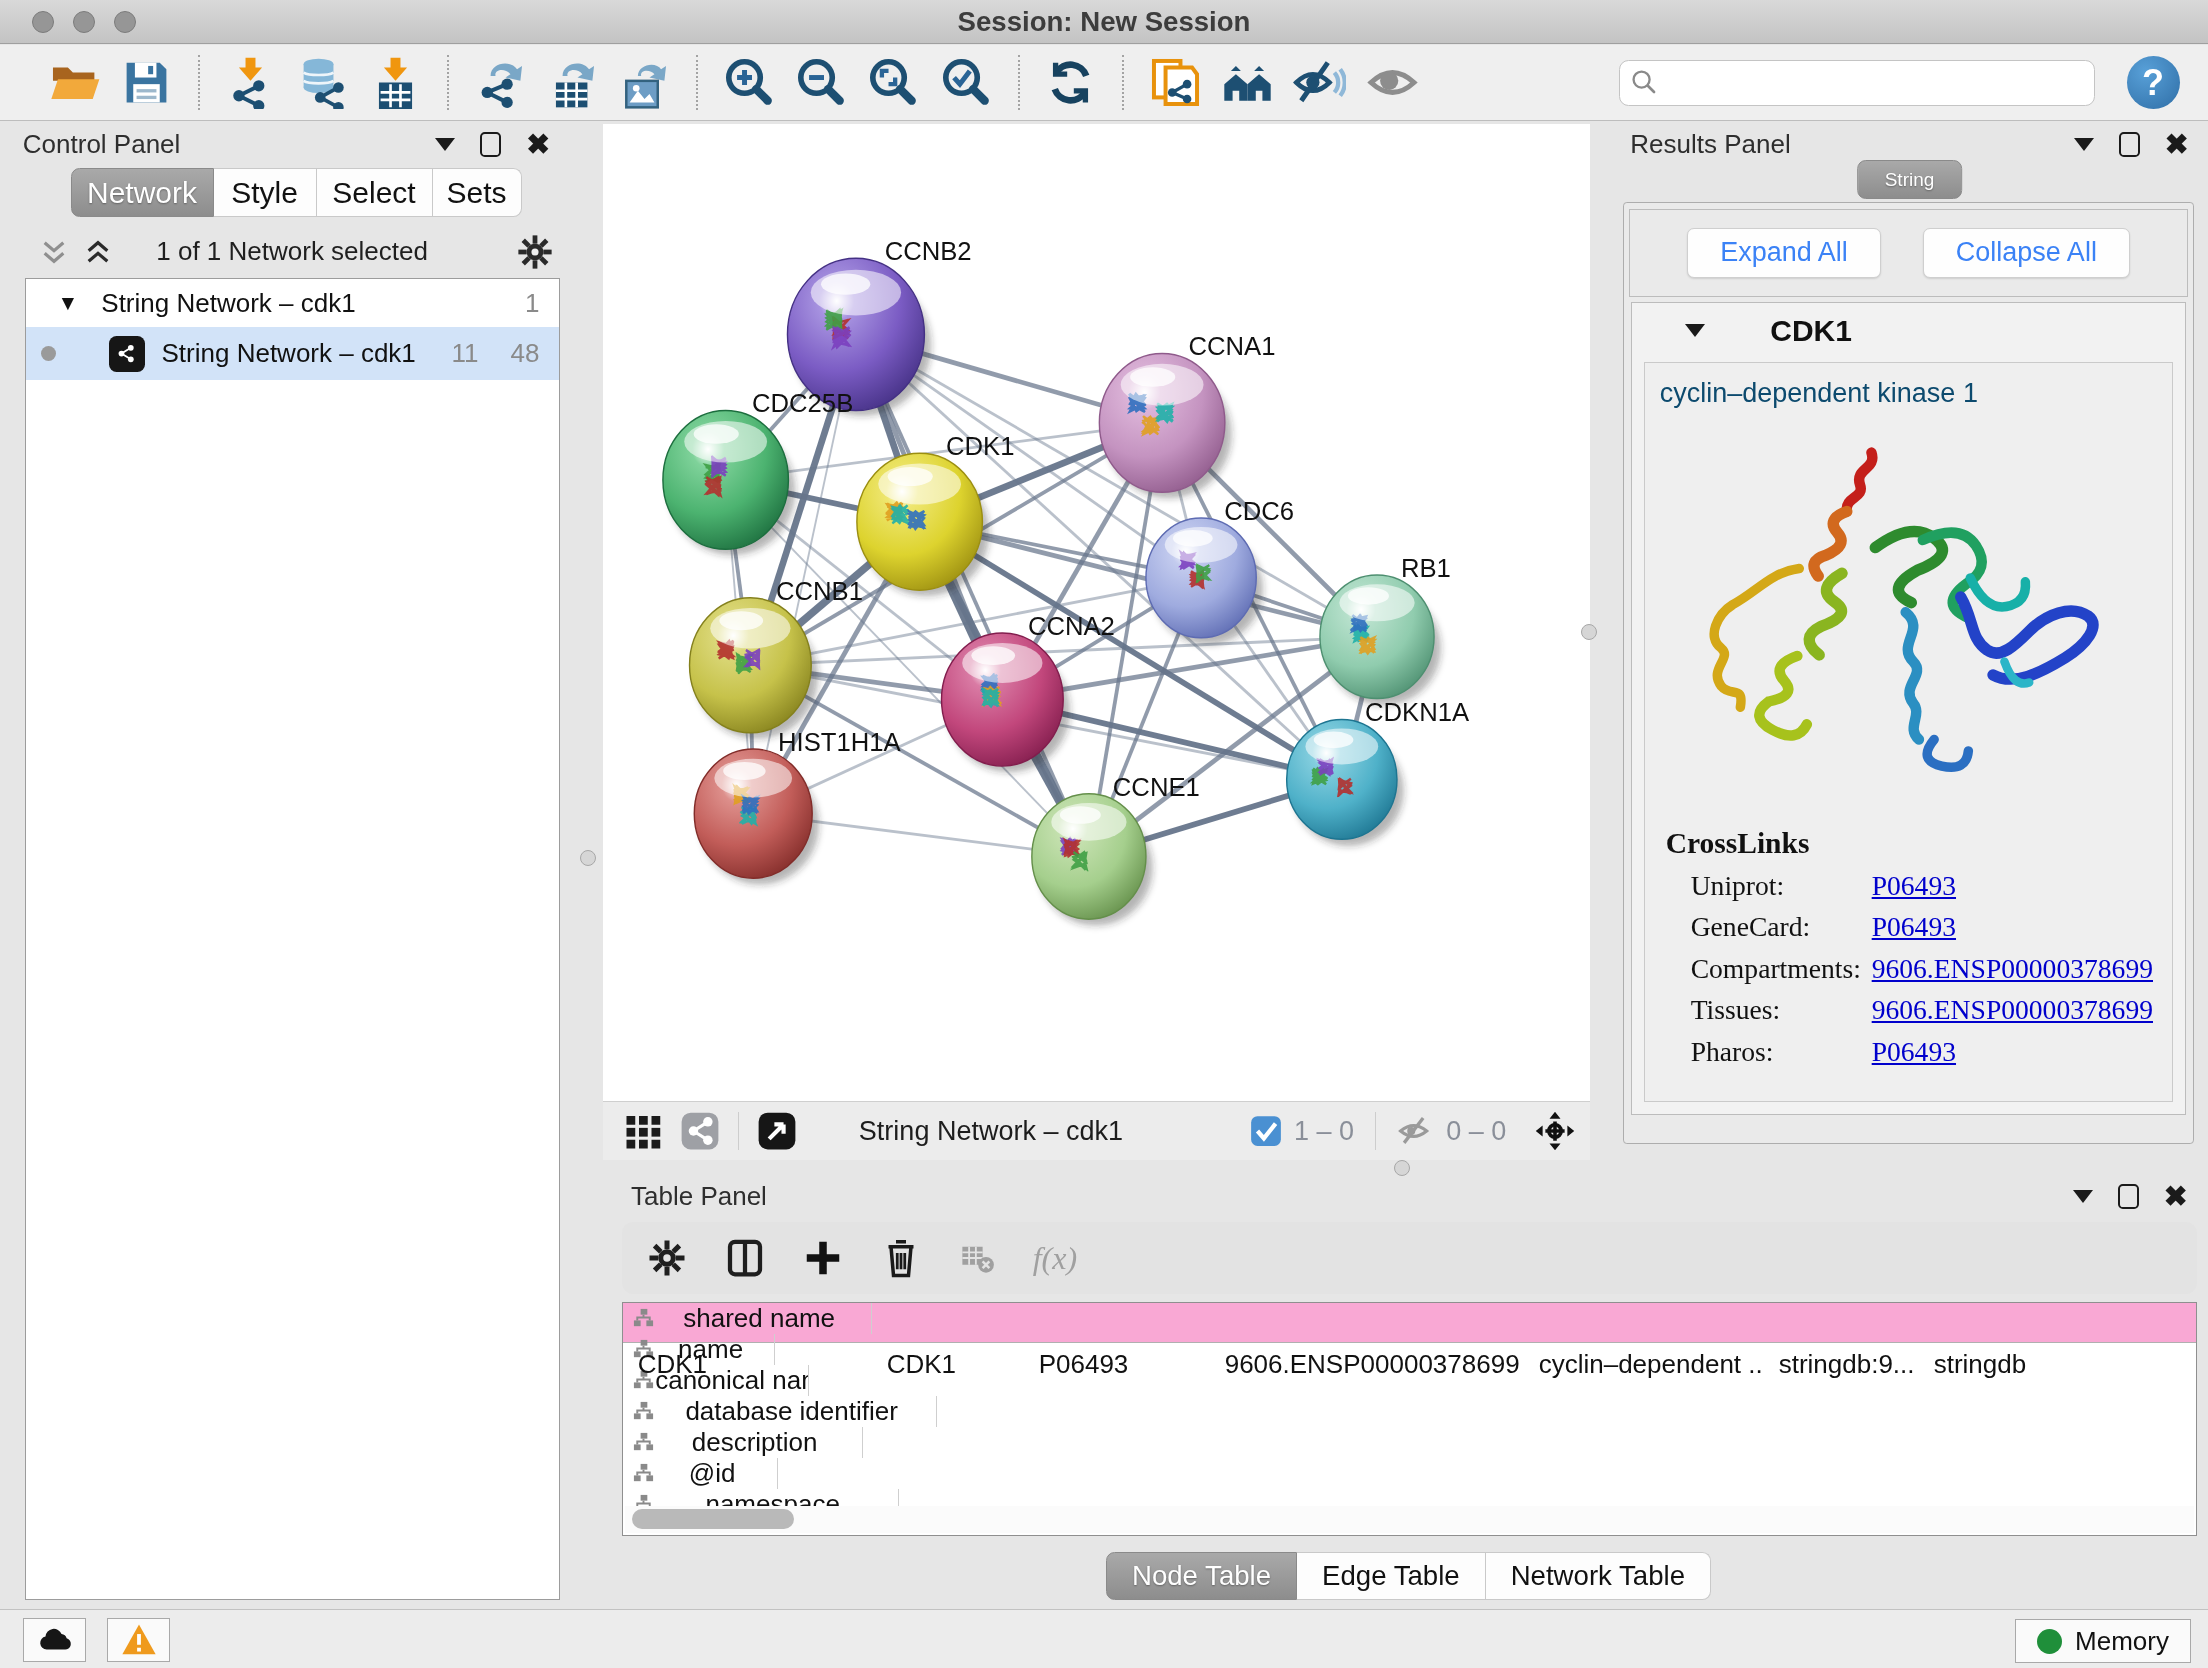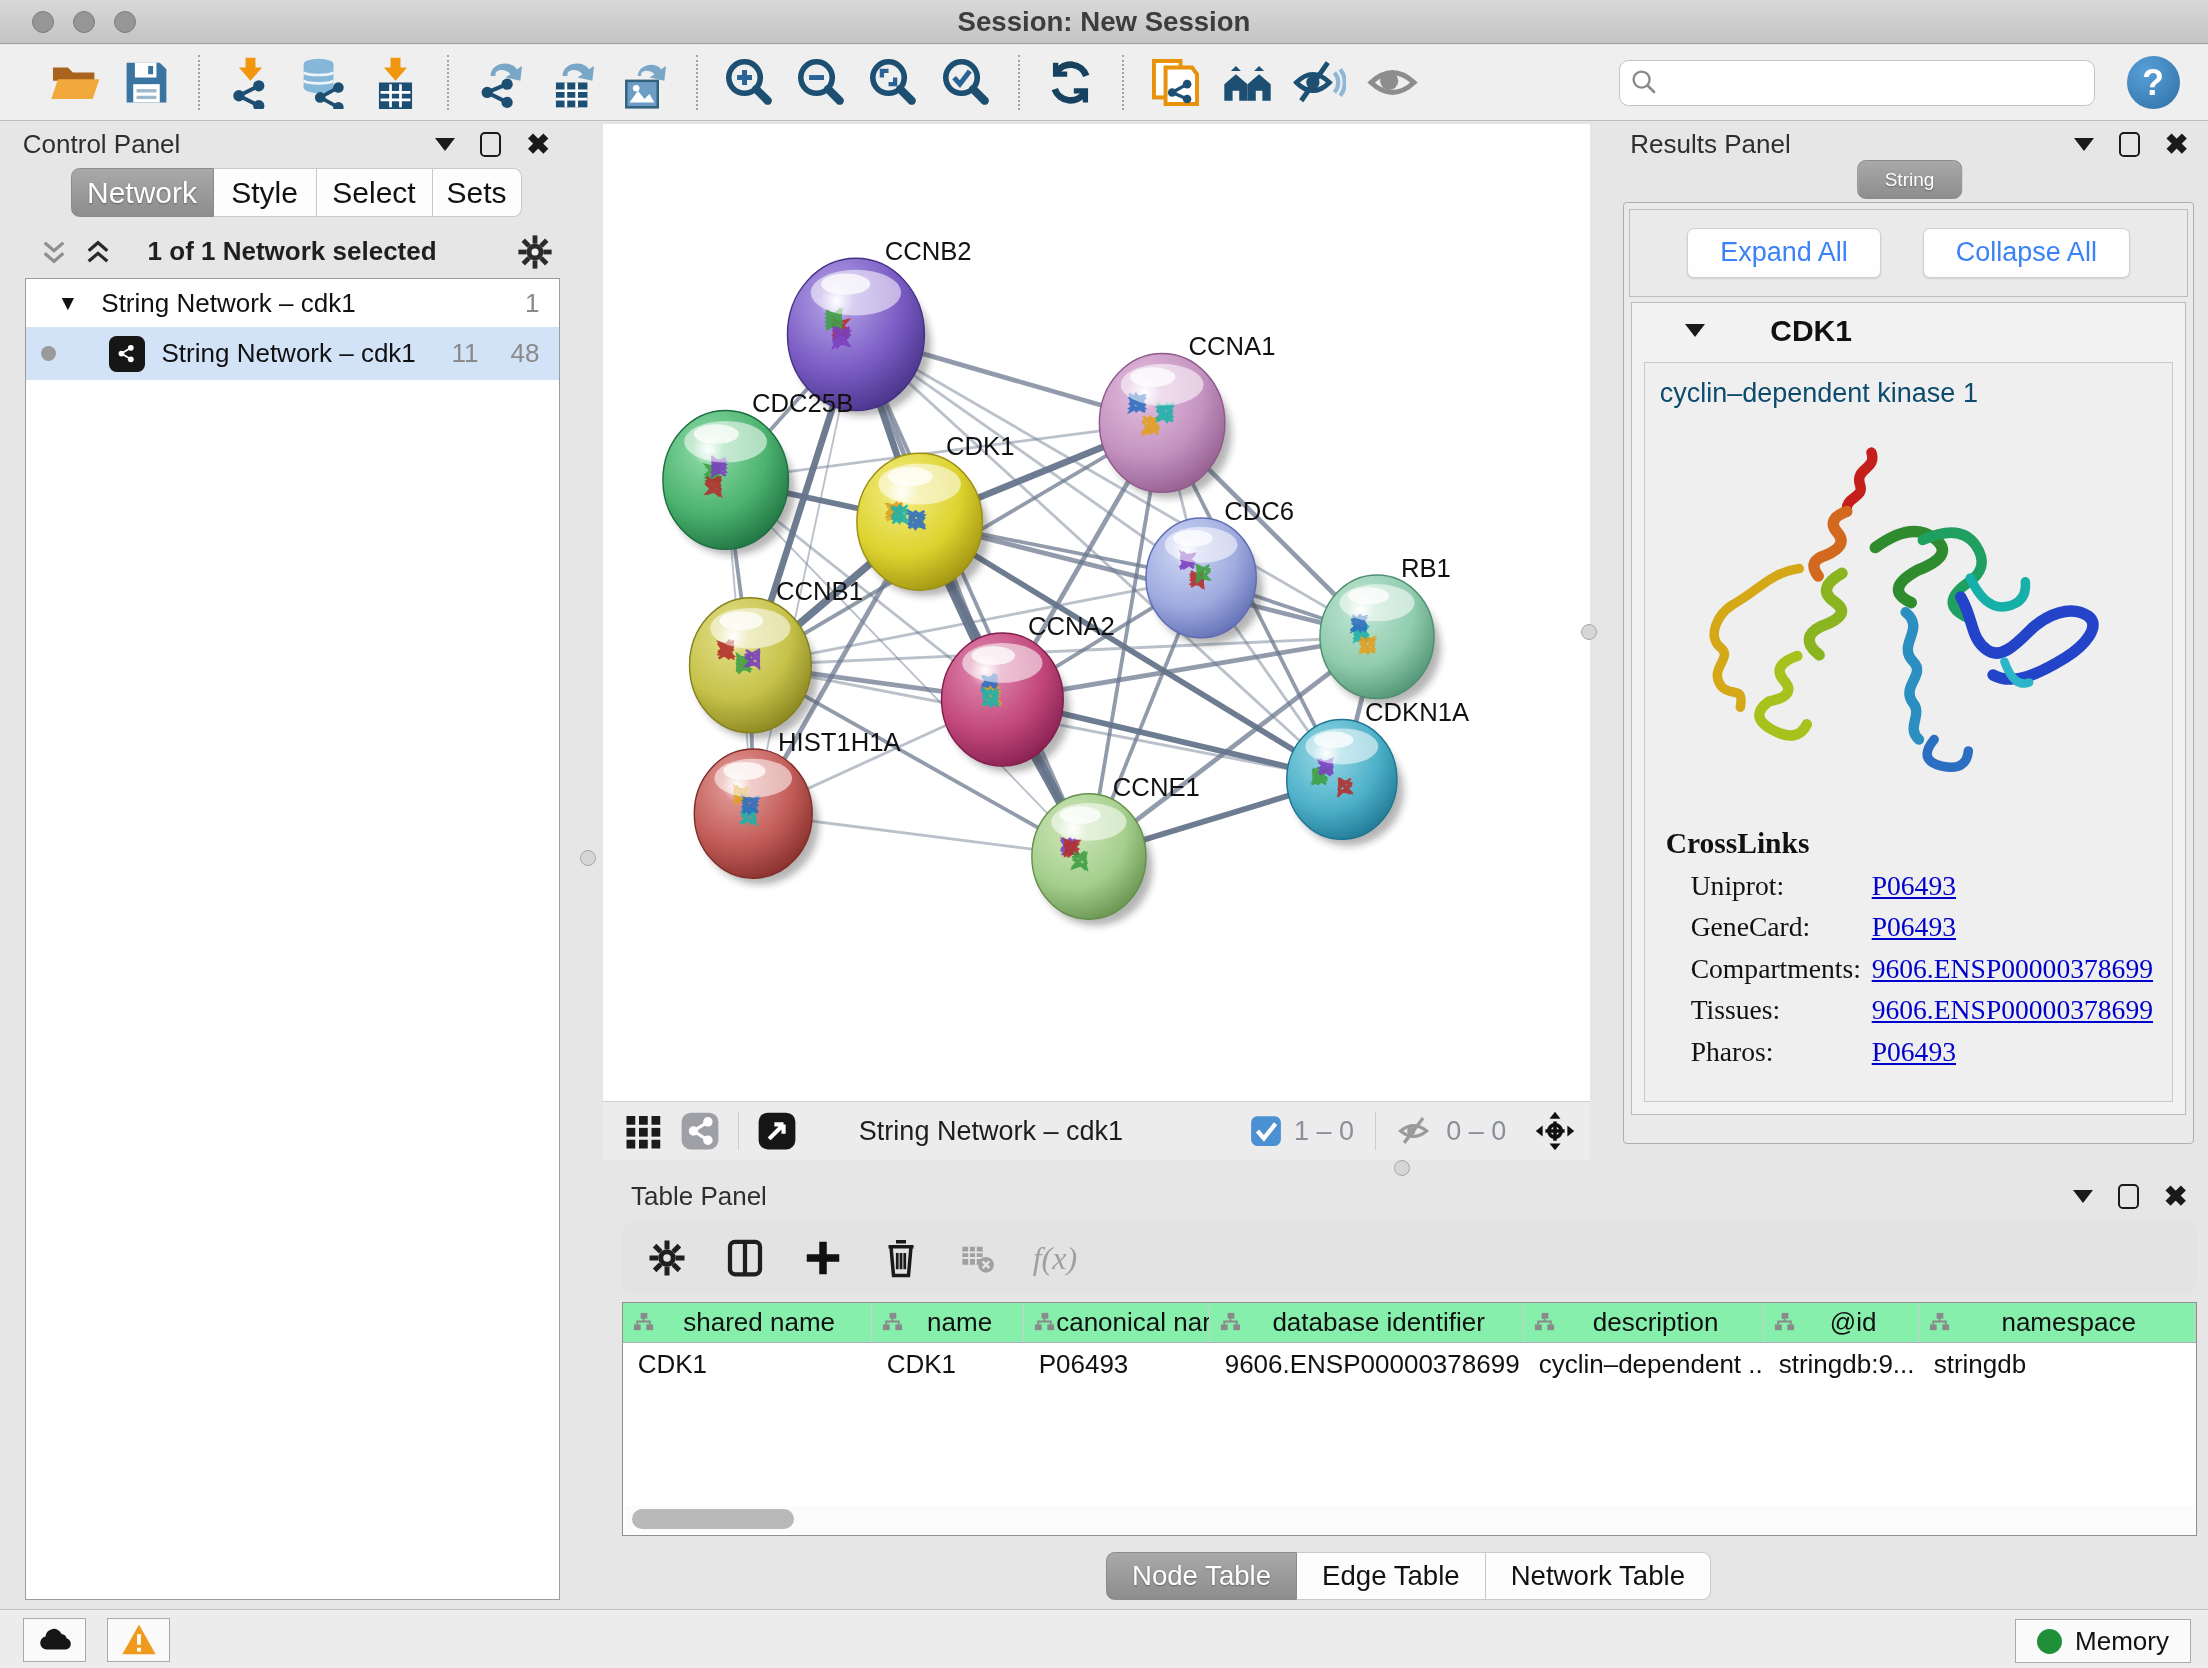--- a/index.html
+++ b/index.html
@@ -40,21 +40,21 @@
   
   .control-panel { position:absolute; left:9.5px; top:124px; width:554px; height:1476px; }
   .cp-tabs { position:absolute; left:61px; top:44px; height:49px; display:flex; }
   .seg { font-size:30px; display:flex; align-items:center; justify-content:center;
      background:#fdfdfd; border:1px solid #c9c9c9; border-left:none; color:#111; }
   .seg.first { border-left:1px solid #c9c9c9; border-radius:8.6px 0 0 8.6px; }
   .seg.last { border-radius:0 8.6px 8.6px 0; }
   .seg.sel { background:linear-gradient(#a9a9a9,#8d8d8d); color:#fff; border-color:#8a8a8a;
      text-shadow:0 1px 1.9px rgba(0,0,0,.35); }
   .cp-status { position:absolute; left:15px; right:3.8px; top:103px; height:49px; display:flex; align-items:center; }
-  .cp-status .stext { position:absolute; left:0; right:0; text-align:center; font-size:26px; color:#1f1f1f;font-weight:bold; }
+  .cp-status .stext { position:absolute; left:0; right:0; text-align:center; font-size:26px; color:#1f1f1f; }
   .cp-list { position:absolute; left:15px; top:154px; width:535px; bottom:0; background:#fff;
      border:1.9px solid #9c9c9c; }
   .treerow { height:48px; display:flex; align-items:center; font-size:26px; color:#111; }
   .treerow .cnt { margin-left:auto; color:#8a8a8a; }
   .row-sel { background:#d2e3f8; height:53px; }
   .share-chip { width:36px; height:36px; background:#161616; border-radius:7.6px; display:flex;
       align-items:center; justify-content:center; }
 
   
   .canvas { position:absolute; left:603px; top:124px; width:987px; height:978px; background:#fff; }
@@ -87,21 +87,21 @@
   .xl-title { font-family:"Liberation Serif", serif; font-weight:bold; font-size:29.5px; color:#111; margin:21px 0 7.6px 21px; }
   .xl-row { display:flex; font-family:"Liberation Serif", serif; font-size:27.6px; margin:9.5px 0 0 46px; }
   .xl-row .lab { width:181px; color:#111; }
   .xl-row .lnk { color:#0000cc; text-decoration:underline; }
 
   
   .table-panel { position:absolute; left:616px; top:1176px; width:1585px; height:430px; }
   .tp-toolbar { position:absolute; left:5.7px; right:3.8px; top:46px; height:72px; background:#e3e3e3;
      border-radius:11.4px; display:flex; align-items:center; padding-left:25px; gap:38px; }
   .tp-table { position:absolute; left:5.7px; right:3.8px; top:126px; bottom:70px; background:#fff; border:1.9px solid #8f8f8f; }
-  .thead { display:flex; height:40px; background:#86efac; border-bottom:1.9px solid #b0b0b0; }
+  .thead { display:flex; height:40px; background:#f9a8d4; border-bottom:1.9px solid #b0b0b0;flex-direction:column; }
   .th { display:flex; align-items:center; font-size:26px; color:#111; border-right:1px solid #cfcfcf; padding-left:9.5px; }
   .th .thlabel { flex:1; text-align:center; padding-right:7.6px; white-space:nowrap; overflow:hidden; }
   .trow { display:flex; height:42px; }
   .td { font-size:26px; color:#111; padding:5.7px 0 0 15px; white-space:nowrap; overflow:hidden; }
   .hscroll { position:absolute; left:1.9px; right:1.9px; bottom:1.9px; height:27px; background:#fbfbfb; }
   .hthumb { position:absolute; left:7.6px; top:2.9px; width:162px; height:20px; background:#b9b9b9; border-radius:10.5px; }
   .tp-tabs { position:absolute; left:0; right:0; bottom:5.7px; height:48px; display:flex; justify-content:center; }
   .tp-tabs .seg { font-size:27.6px; padding:0 25px; }
 
   

